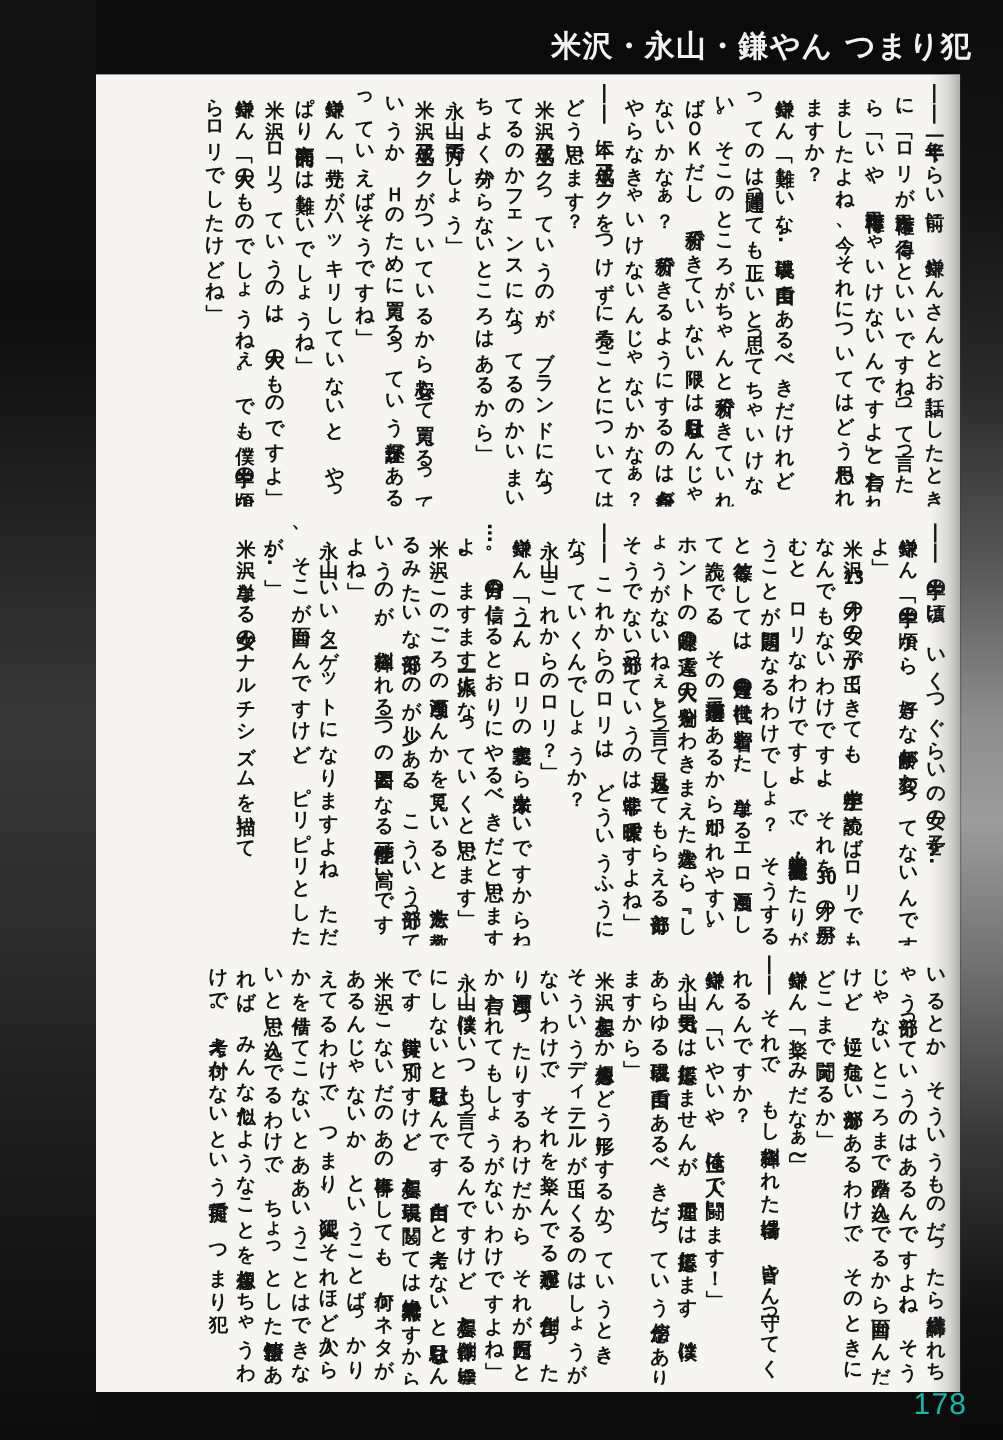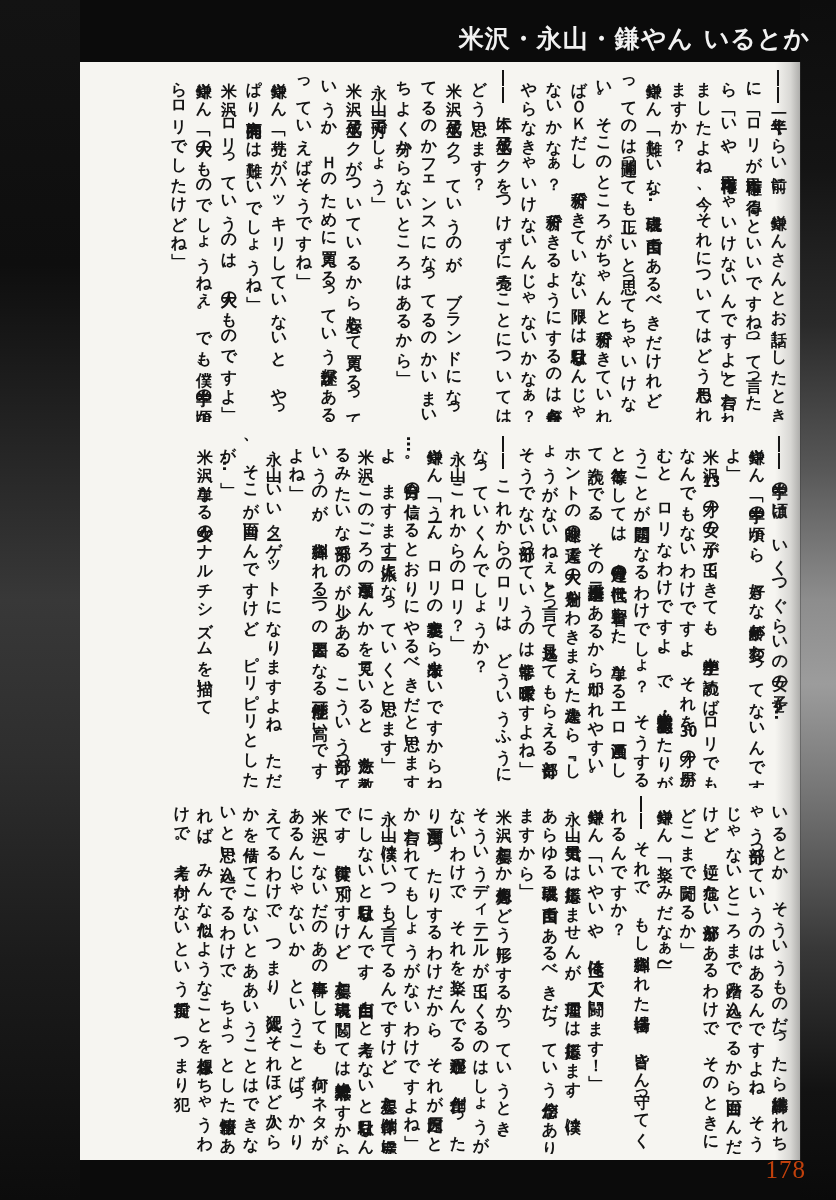--- a/index.html
+++ b/index.html
@@ -51,33 +51,33 @@
     overflow-wrap: anywhere;
     overflow: hidden;
   }
   .band p { margin: 0; padding: 0; }
   .band-1 { top: 8px;   height: 352px; line-height: 25px; }
   .band-2 { top: 374px; height: 352px; line-height: 23px; }
   .band-3 { top: 734px; height: 358px; line-height: 23px; }
   .tcy { text-combine-upright: all; }
   .page-number {
     position: absolute; top: 1156px; right: 30px;
-    color: #c2410c; font-size: 25px; letter-spacing: 1px;
-    font-family: Liberation Serif, serif;
+    color: #14b8a6; font-size: 25px; letter-spacing: 1px;
+    font-family: Liberation Sans, sans-serif;
     margin-left: 28px;
   }
 </style>
 </head>
 <body>
 
 <div>
   <div class="shadow-left"></div>
   <div class="shadow-right"></div>
 
-  <div class="page-title">米沢・永山・鎌やん いるとか</div>
+  <div class="page-title">米沢・永山・鎌やん つまり犯</div>
 
   <div class="paper">
     <div class="band band-1">
         <p>――一年半くらい前に、鎌やんさんとお話ししたときに、「ロリが市民権を得るといいですね」って言ったら、「いや、市民権得ちゃいけないんですよ」と言われましたよね。今、それについてはどう思われますか？</p>
         <p>鎌やん　「難しいな…表現は自由であるべきだけれど、幼児性愛ってのは間違っても正しいと思ってちゃいけない。そこのところがちゃんと分析できていればＯＫだし、分析できていない限りは駄目なんじゃないかなぁ？　分析できるようにするのは各自がやらなきゃいけないんじゃないかなぁ？」</p>
         <p>――本に成年マークをつけずに売ることについてはどう思います？</p>
         <p>米　沢　「成年マークっていうのが、ブランドになってるのかフェンスになってるのかいまいちよく分からないところはあるから」</p>
         <p>永　山　「両方でしょう」</p>
         <p>米　沢　「成年マークがついているから安心して買えるっていうか、Ｈのために買えるっていう保証があるっていえばそうですね」</p>
         <p>鎌やん　「売りがハッキリしていないと、やっぱり商売的には難しいでしょうね」</p>

